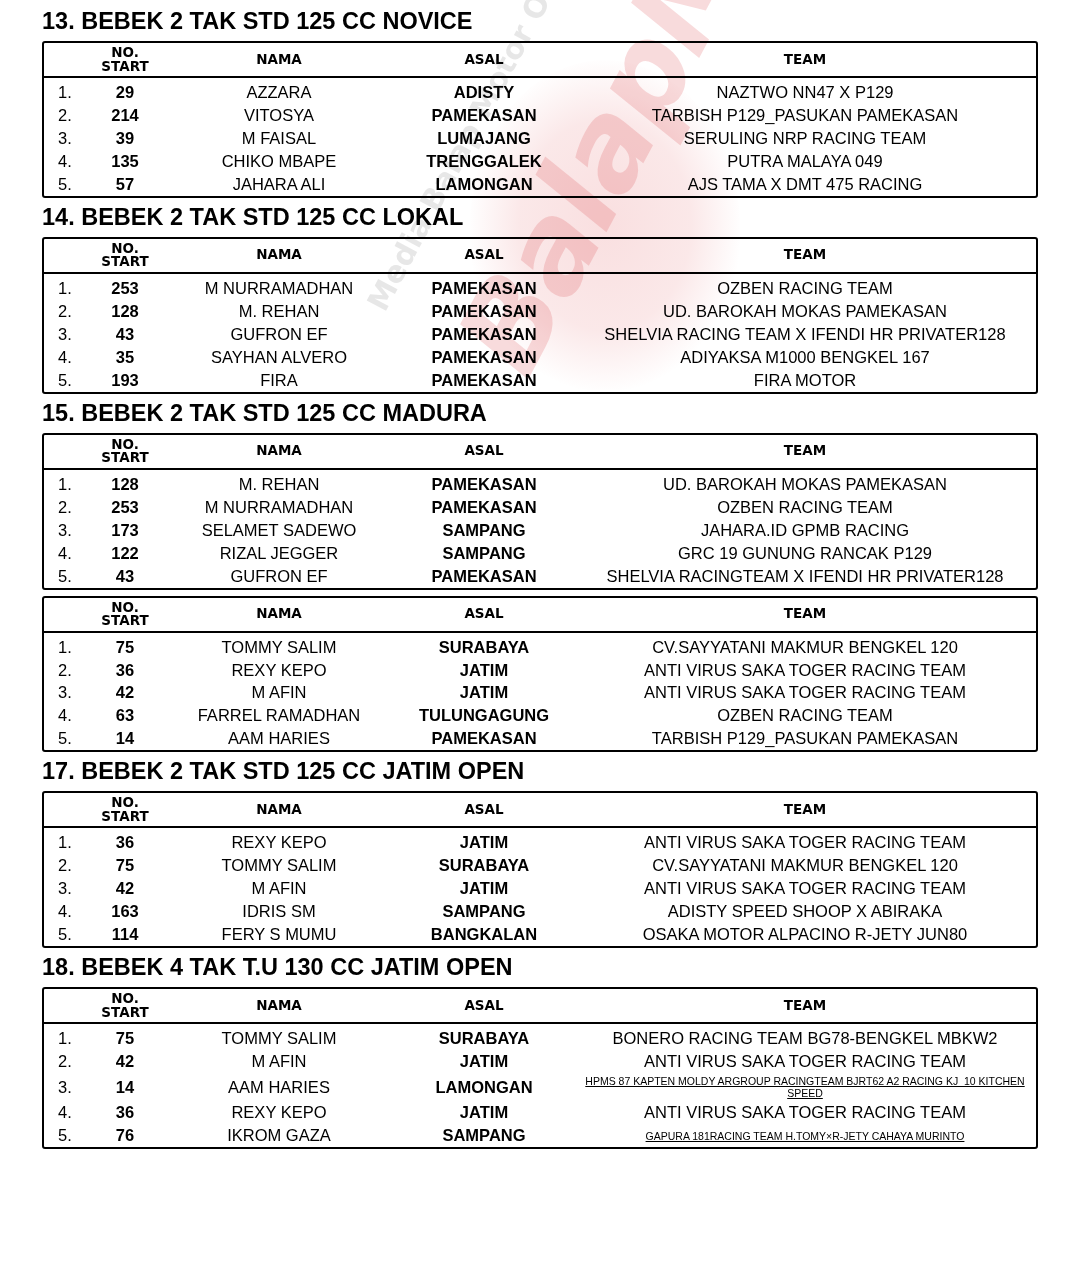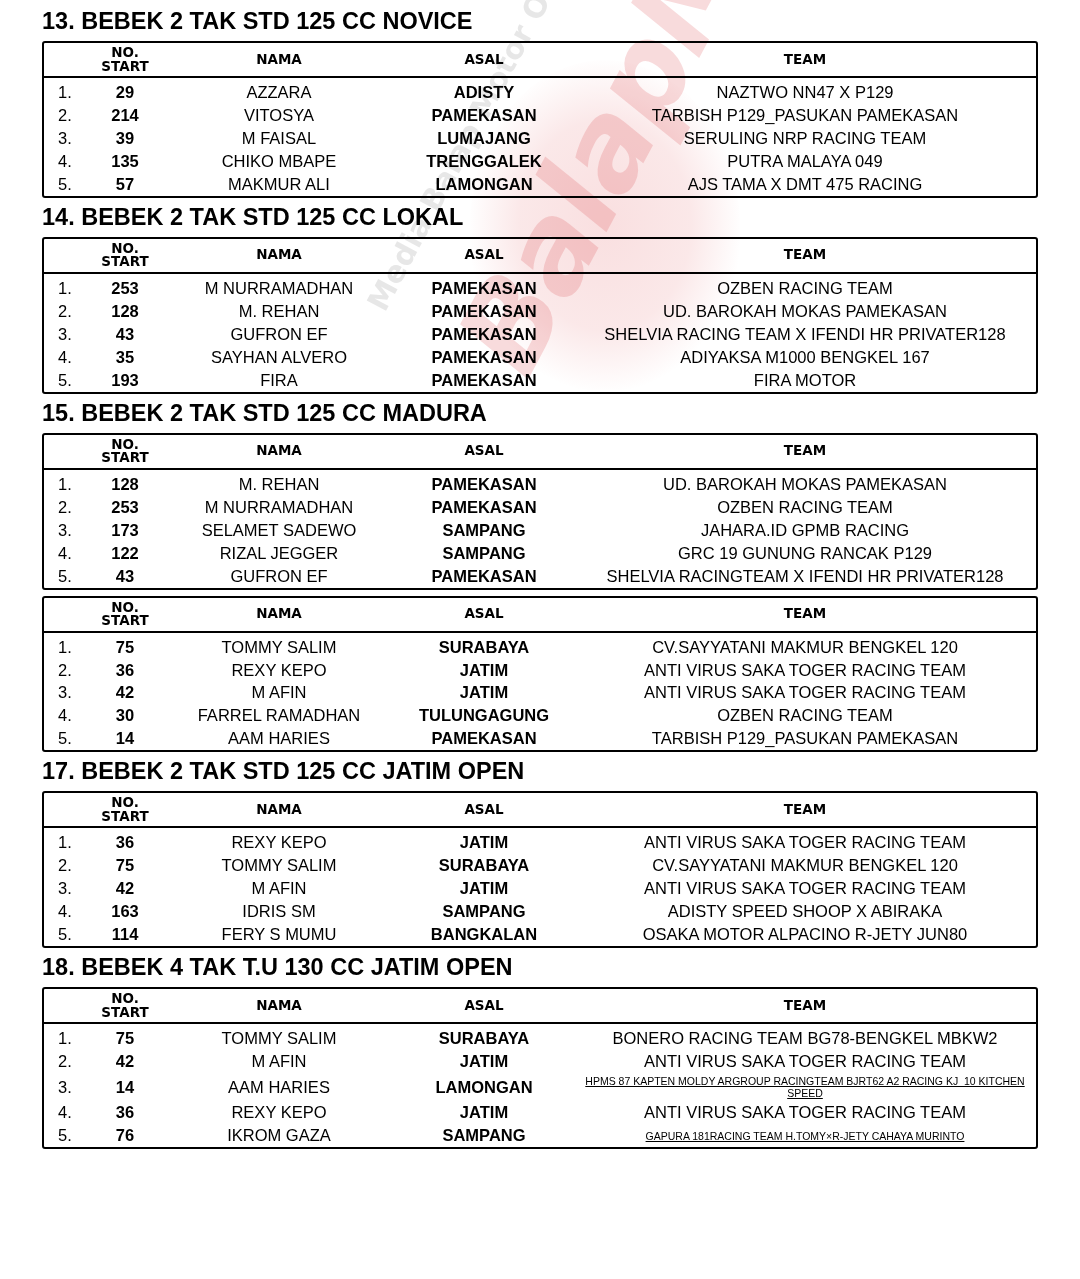--- a/index.html
+++ b/index.html
@@ -205,21 +205,21 @@
               <tr>
                 <td class="rank">4.</td>
                 <td class="no">135</td>
                 <td class="nama">CHIKO MBAPE</td>
                 <td class="asal">TRENGGALEK</td>
                 <td class="team">PUTRA MALAYA 049</td>
               </tr>
               <tr>
                 <td class="rank">5.</td>
                 <td class="no">57</td>
-                <td class="nama">MAKMUR ALI</td>
+                <td class="nama">JAHARA ALI</td>
                 <td class="asal">LAMONGAN</td>
                 <td class="team">AJS TAMA X DMT 475 RACING</td>
               </tr>
             </tbody>
           </table>
         </div>
       </div>
       <div class="class-block">
         <div class="class-title">14. BEBEK 2 TAK STD 125 CC LOKAL</div>
         <div class="tbl-wrap">
@@ -364,21 +364,21 @@
               </tr>
               <tr>
                 <td class="rank">3.</td>
                 <td class="no">42</td>
                 <td class="nama">M AFIN</td>
                 <td class="asal">JATIM</td>
                 <td class="team">ANTI VIRUS SAKA TOGER RACING TEAM</td>
               </tr>
               <tr>
                 <td class="rank">4.</td>
-                <td class="no">30</td>
+                <td class="no">63</td>
                 <td class="nama">FARREL RAMADHAN</td>
                 <td class="asal">TULUNGAGUNG</td>
                 <td class="team">OZBEN RACING TEAM</td>
               </tr>
               <tr>
                 <td class="rank">5.</td>
                 <td class="no">14</td>
                 <td class="nama">AAM HARIES</td>
                 <td class="asal">PAMEKASAN</td>
                 <td class="team">TARBISH P129_PASUKAN PAMEKASAN</td>

